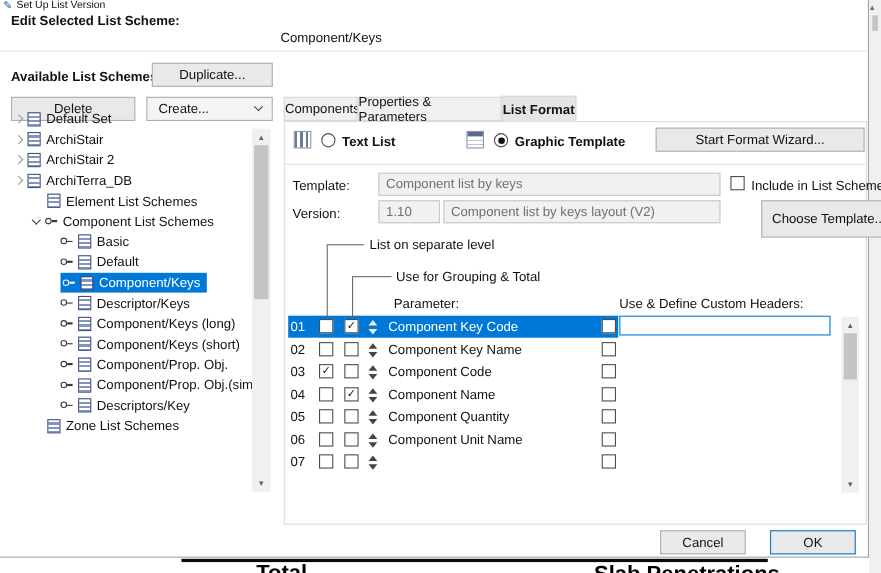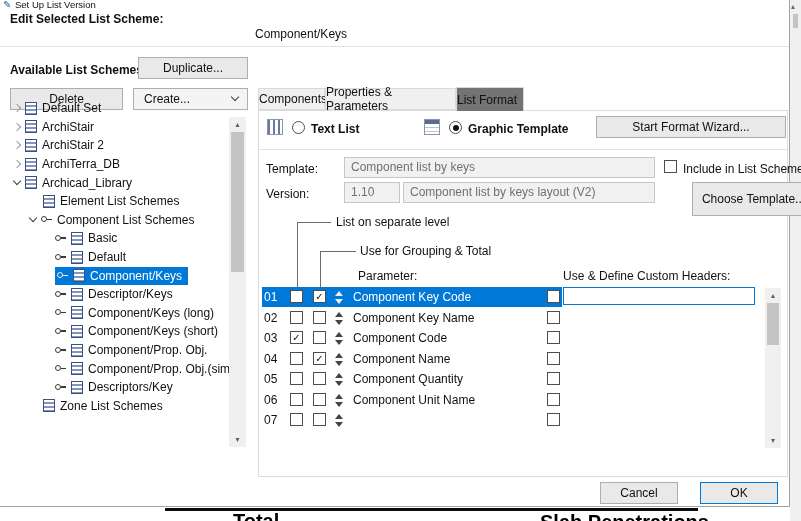--- a/index.html
+++ b/index.html
@@ -21,21 +21,21 @@
   .btn.default{border:1px solid #0078d7}
   .combo{position:absolute;background:#f4f4f4;border:1px solid #aeaeae;box-sizing:border-box;
          display:flex;align-items:center;padding-left:10px;cursor:default}
   .combo .chev{position:absolute;right:9px;top:8px}
   .dis-input{position:absolute;background:#f1f1f1;border:1px solid #c6c6c6;color:#707070;
              box-sizing:border-box;line-height:19px;padding:0 6px;overflow:hidden;white-space:nowrap}
 
   
   .tab{position:absolute;box-sizing:border-box;background:#f0f0f0;border:1px solid #d9d9d9;
        display:flex;align-items:center;cursor:default}
-  .tab.active{background:#737373;border-bottom:none;font-weight:400;z-index:3}
+  .tab.active{background:#e5e5e5;border-bottom:none;font-weight:700;z-index:3}
   .panel{position:absolute;border:1px solid #dcdcdc;background:#fff;box-sizing:border-box}
 
   
   .cbx{position:absolute;width:13px;height:13px;background:#fff;border:1px solid #4d4d4d;
        box-sizing:border-box;font-size:10px;line-height:11px;text-align:center;color:#111;cursor:default}
   .radio{position:absolute;width:13px;height:13px;border:1px solid #4d4d4d;border-radius:50%;
          background:#fff;box-sizing:border-box;cursor:default}
   .radio.on::after{content:"";position:absolute;left:2.5px;top:2.5px;width:6px;height:6px;
                    border-radius:50%;background:#111}
   .icon-textlist{position:absolute;width:16px;height:16px;border:1px solid #8a94ad;box-sizing:border-box;
@@ -140,25 +140,20 @@
       <div class="trow" style="padding-left:4px">
         <span class="chev"></span>
         <span class="ticon"></span>
         <span>ArchiStair 2</span>
       </div>
       <div class="trow" style="padding-left:4px">
         <span class="chev"></span>
         <span class="ticon"></span>
         <span>ArchiTerra_DB</span>
       </div>
-      <div class="trow" style="padding-left:4px">
-        <span class="chev open"></span>
-        <span class="ticon"></span>
-        <span>Archicad_Library</span>
-      </div>
       <div class="trow" style="padding-left:33px">
         <span class="ticon"></span>
         <span>Element List Schemes</span>
       </div>
       <div class="trow" style="padding-left:20px">
         <span class="chev open"></span>
         <span class="keyg"></span>
         <span>Component List Schemes</span>
       </div>
       <div class="trow" style="padding-left:45px">

